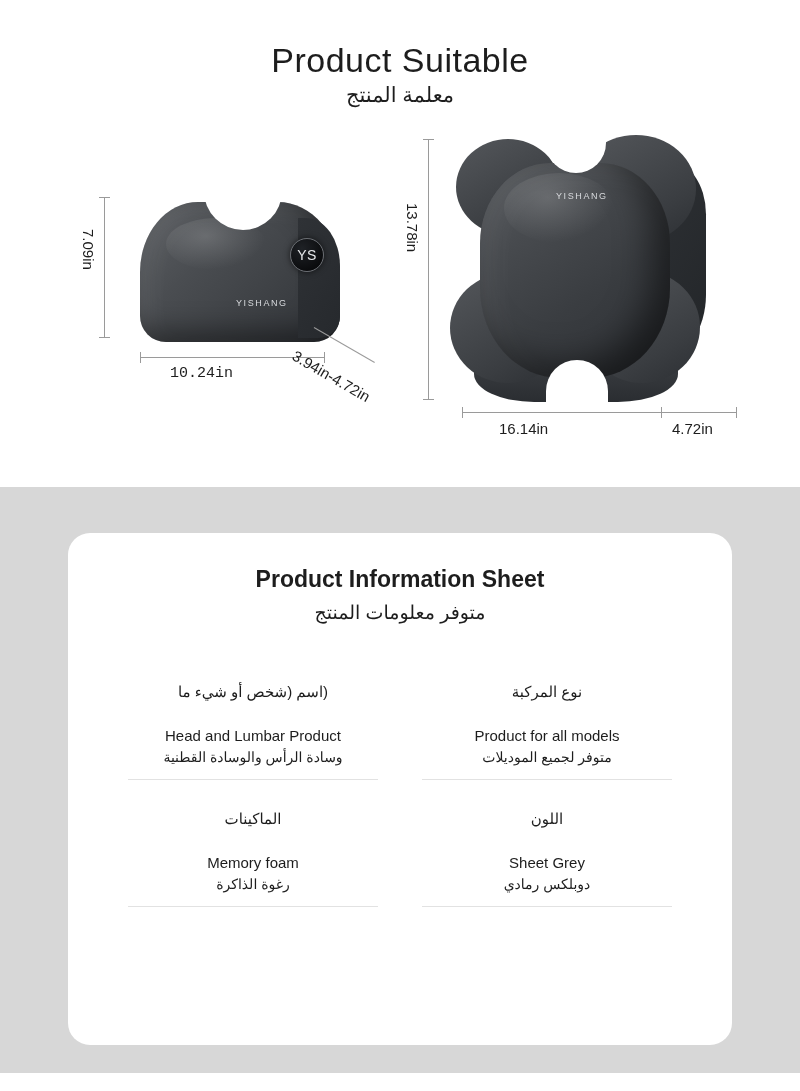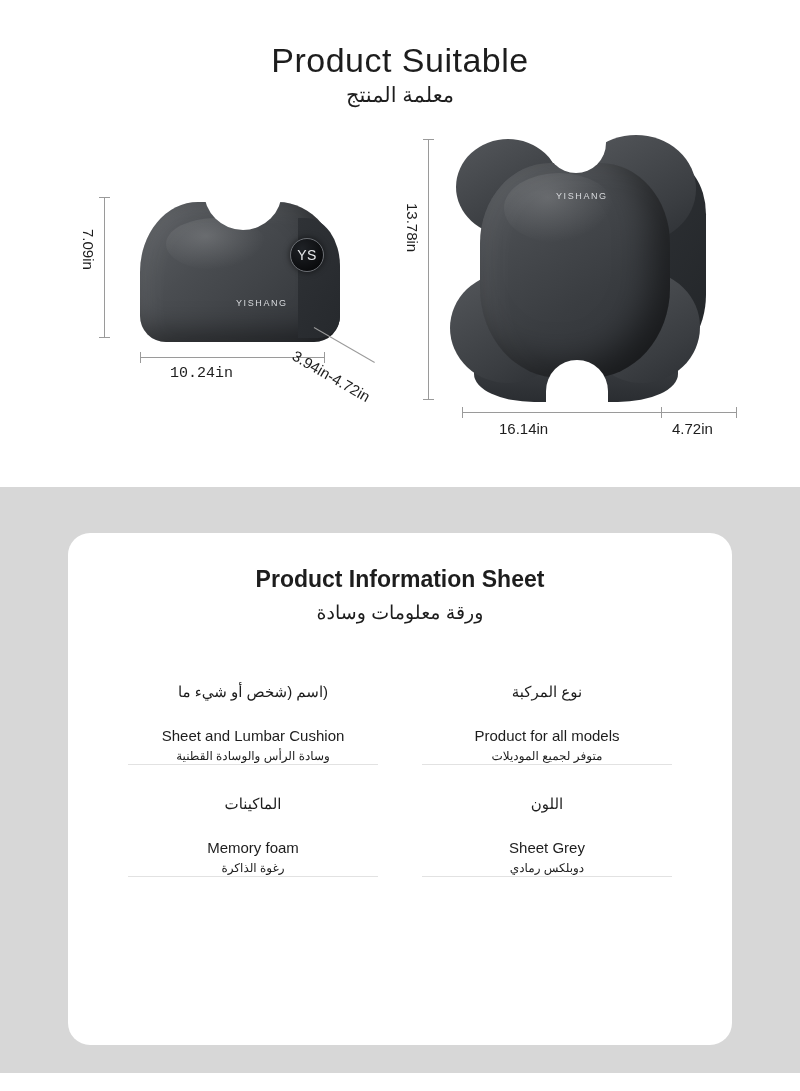--- a/index.html
+++ b/index.html
@@ -263,25 +263,25 @@
     color: #1d1d1d;
     direction: rtl;
     margin-bottom: 26px;
   }
   .spec-val-en {
     font-size: 15px;
     color: #1d1d1d;
     direction: ltr;
   }
   .spec-val-ar {
-    font-size: 12px;
+    font-size: 14px;
     color: #1d1d1d;
     direction: rtl;
     margin-top: 5px;
-    padding-bottom: 1px;
+    padding-bottom: 14px;
     border-bottom: 1px solid #e2e2e2;
   }
   .bottom-strip {
     position: absolute;
     left: 0; top: 1073px;
     width: 800px;
     height: 18px;
     background: #ffffff;
   }
 </style>
@@ -356,28 +356,28 @@
         <div class="tick dim-v" style="left:326px; top:292px; width:1px; height:11px;"></div>
         <div class="dim-label" style="left:262px; top:305px;">4.72in</div>
       </div>
 
     </div>
   </div>
 
   <div class="bottom-section">
     <div class="card">
       <div class="card-title-en">Product Information Sheet</div>
-      <div class="card-title-ar">ورقة معلومات وسادة</div>
+      <div class="card-title-ar">متوفر معلومات المنتج</div>
 
       <div class="spec-grid">
 
         <div class="spec-row">
           <div class="spec-cell">
             <div class="spec-key">(اسم (شخص أو شيء ما</div>
-            <div class="spec-val-en">Sheet and Lumbar Cushion</div>
+            <div class="spec-val-en">Head and Lumbar Product</div>
             <div class="spec-val-ar">وسادة الرأس والوسادة القطنية</div>
           </div>
           <div class="spec-cell">
             <div class="spec-key">نوع المركبة</div>
             <div class="spec-val-en">Product for all models</div>
             <div class="spec-val-ar">متوفر لجميع الموديلات</div>
           </div>
         </div>
 
         <div class="spec-row">

